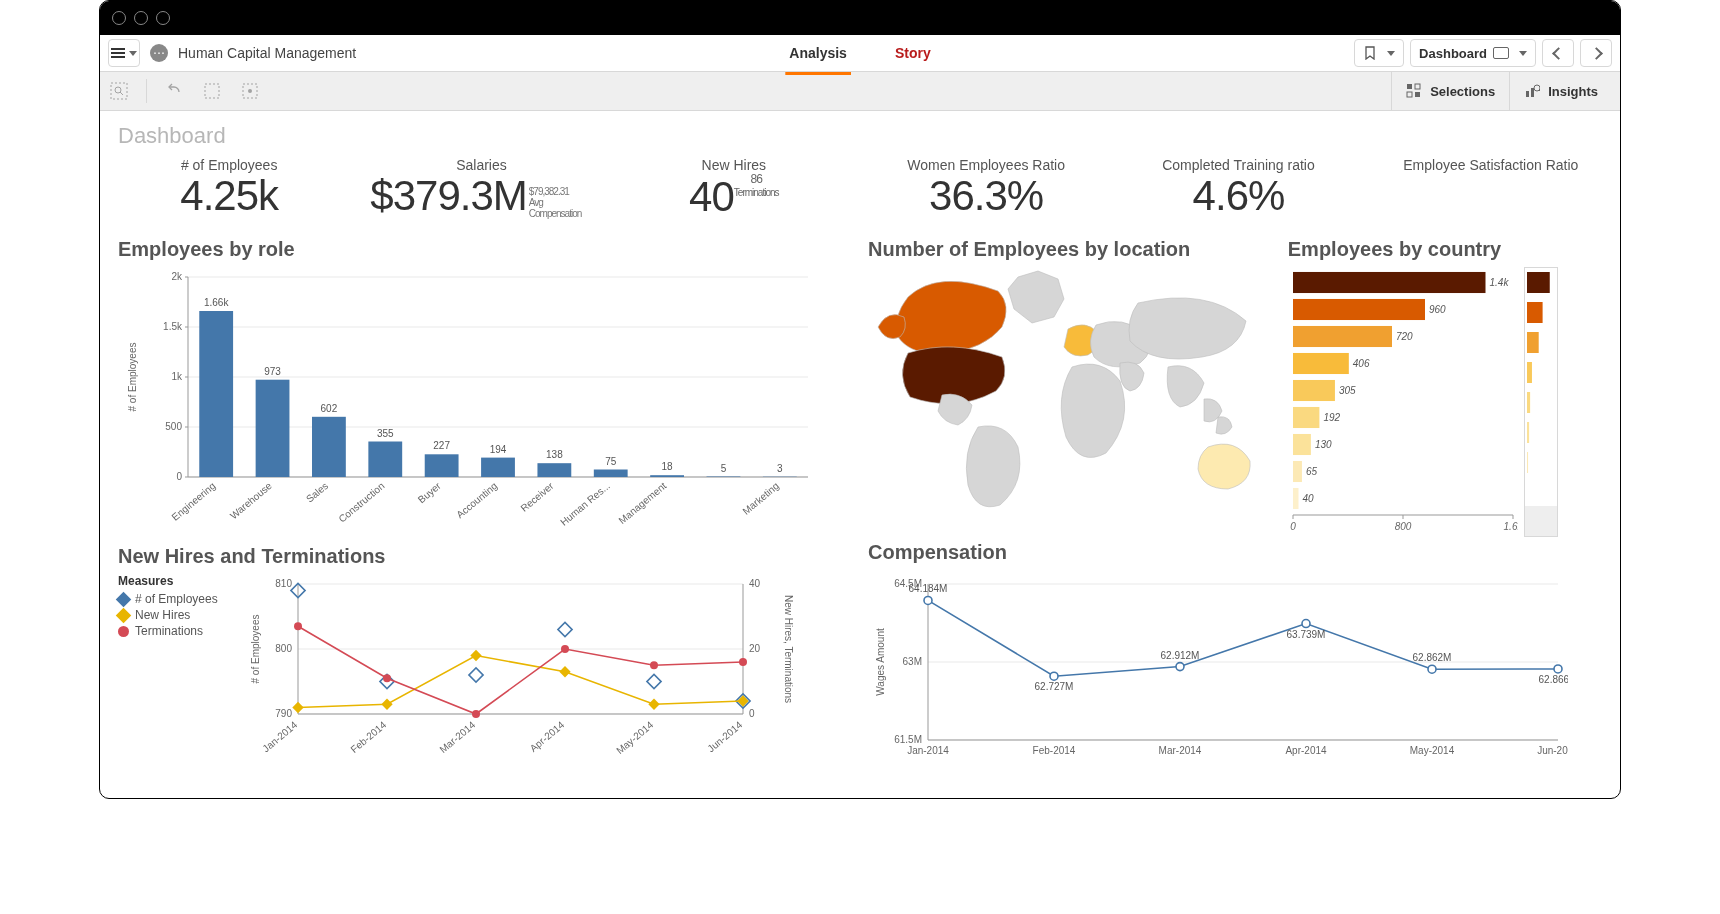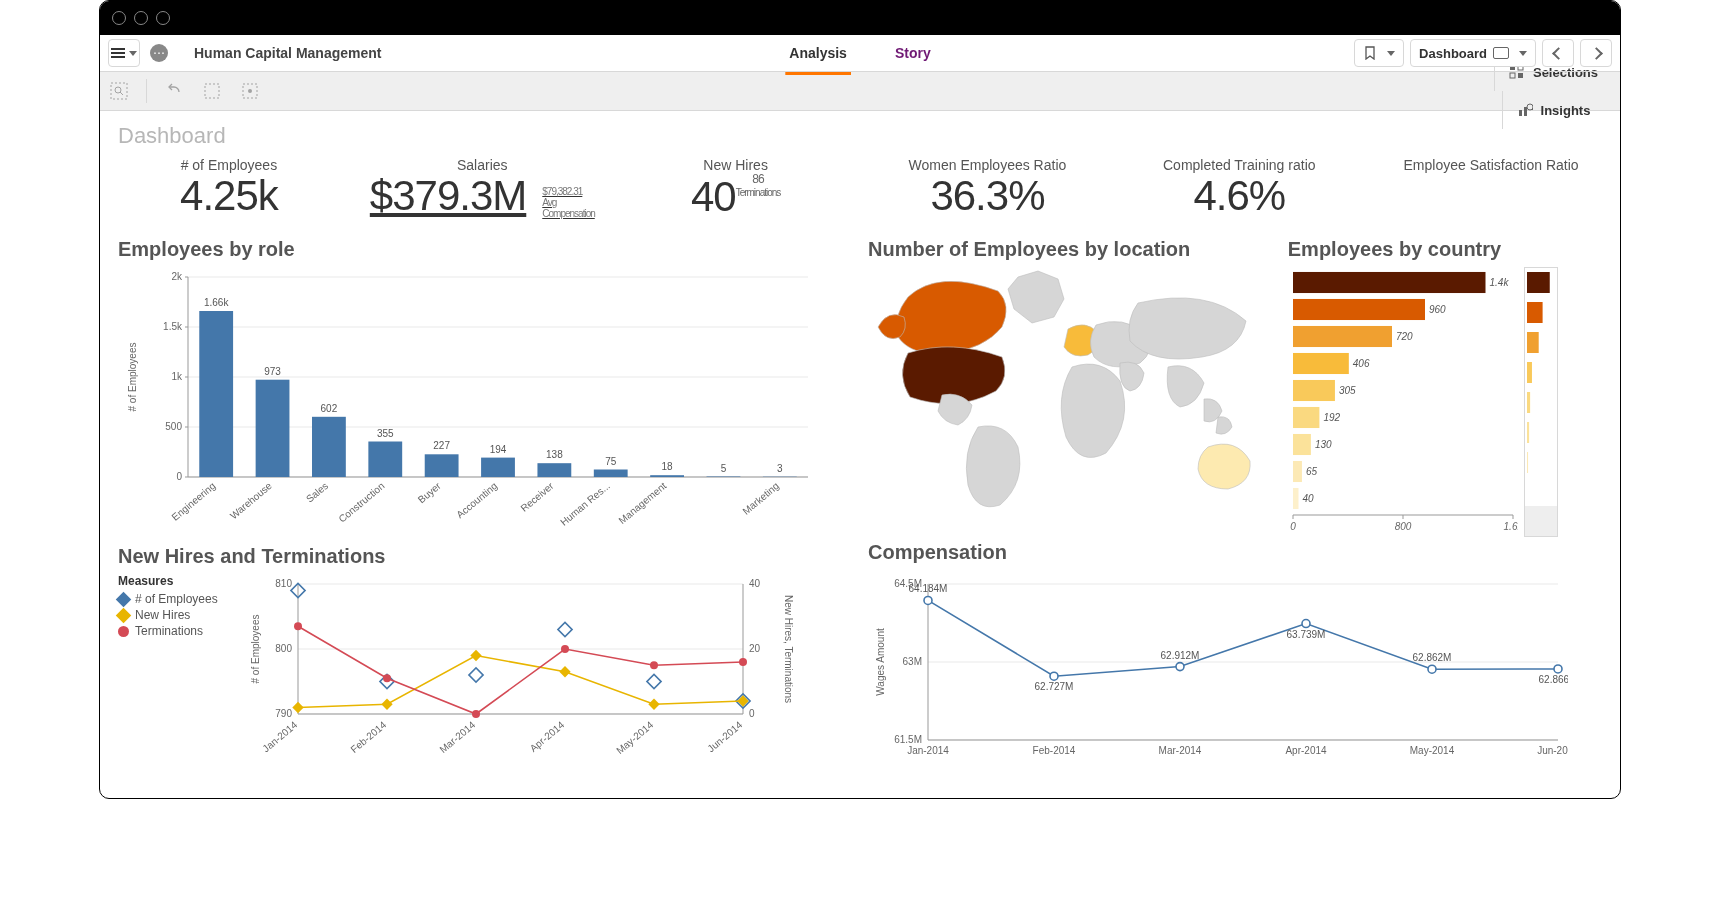--- a/index.html
+++ b/index.html
@@ -19,45 +19,45 @@
   body{margin:0;background:#fff;}
   .window{width:1520px;margin:0 auto;border:1px solid #000;border-radius:10px;overflow:hidden;}
   .titlebar{height:34px;background:#000;display:flex;align-items:center;padding:0 12px;gap:8px;}
   .tdot{width:12px;height:12px;border-radius:50%;border:1.5px solid #888;}
   .topbar{display:flex;align-items:center;height:36px;border-bottom:1px solid var(--border);padding:0 8px;gap:10px;}
   .iconbtn{width:30px;height:26px;border:1px solid var(--border);border-radius:4px;display:flex;align-items:center;justify-content:center;cursor:pointer;background:#fff;}
   .hamburger,.caret{display:inline-block;}
   .hamburger{width:14px;height:10px;background:linear-gradient(#333,#333) 0 0/100% 2px no-repeat,linear-gradient(#333,#333) 0 4px/100% 2px no-repeat,linear-gradient(#333,#333) 0 8px/100% 2px no-repeat;}
   .caret{width:0;height:0;border-left:4px solid transparent;border-right:4px solid transparent;border-top:5px solid #666;margin-left:4px;}
   .appicon{width:18px;height:18px;border-radius:50%;background:#888;display:flex;align-items:center;justify-content:center;color:#fff;font-size:12px;}
-  .apptitle{font-weight:700;font-size:14px;color:#444;margin-left:16px;}
+  .apptitle{font-weight:400;font-size:14px;color:#444;}
   .tabs{position:absolute;left:50%;transform:translateX(-50%);display:flex;gap:40px;height:44px;align-items:center;}
-  .tab{font-size:14px;font-weight:600;color:#701a75;padding:0 4px;height:100%;display:flex;align-items:center;cursor:pointer;}
+  .tab{font-size:14px;font-weight:600;color:#b91c1c;padding:0 4px;height:100%;display:flex;align-items:center;cursor:pointer;}
   .tab.active{color:#333;box-shadow:inset 0 -3px 0 var(--accent);}
   .rightbtns{margin-left:auto;display:flex;gap:6px;align-items:center;}
   .pillbtn{height:26px;border:1px solid var(--border);border-radius:4px;display:flex;align-items:center;padding:0 8px;cursor:pointer;font-size:13px;font-weight:600;gap:6px;background:#fff;}
   .screen{width:14px;height:10px;border:1.5px solid #666;border-radius:2px;display:inline-block;}
   .chev{width:7px;height:7px;border-right:2px solid #666;border-bottom:2px solid #666;display:inline-block;}
   .chev.l{transform:rotate(135deg);}
   .chev.r{transform:rotate(-45deg);}
   .toolbar{height:38px;background:var(--toolbar);border-bottom:1px solid var(--border);display:flex;align-items:center;padding:0 8px;gap:16px;}
   .tool{width:22px;height:22px;opacity:.55;display:flex;align-items:center;justify-content:center;}
   .toolsvg{width:18px;height:18px;}
-  .toolright{margin-left:auto;display:flex;align-items:center;flex-direction:column;}
+  .toolright{margin-left:auto;display:flex;align-items:center;}
   .toolbtn{height:38px;padding:0 14px;border-left:1px solid var(--border);display:flex;align-items:center;gap:8px;font-size:13px;font-weight:700;cursor:pointer;}
 
   .page{padding:12px 18px 24px;}
   .pagetitle{font-size:22px;color:#b7b7b7;font-weight:400;}
 
   .kpis{display:flex;gap:30px;margin:8px 0 14px;}
   .kpi{flex:1;text-align:center;}
   .kpi .lbl{font-size:14px;color:#555;}
   .kpi .val{font-size:42px;color:#333;letter-spacing:-1px;line-height:1.1;}
   .kpi .aux{font-size:12px;color:#666;display:inline-block;vertical-align:super;}
-  .kpi.sal .val{display:flex;align-items:flex-end;justify-content:center;gap:16px;text-decoration:underline;}
+  .kpi.sal .val{display:flex;align-items:flex-end;justify-content:center;gap:2px;}
   .kpi.sal .sub{font-size:10px;color:#777;text-align:left;line-height:1.1;}
 
   .grid{display:grid;grid-template-columns:730px 730px;gap:20px;}
   .panel{}
   .ptitle{font-size:20px;font-weight:700;color:#555;margin:4px 0 6px;}
   svg text{font-family:inherit;}
   .gridl{stroke:var(--grid);}
   .dlbl{font-size:10px;fill:#555;text-anchor:middle;}
 
   .maprow{display:flex;gap:1px;}

